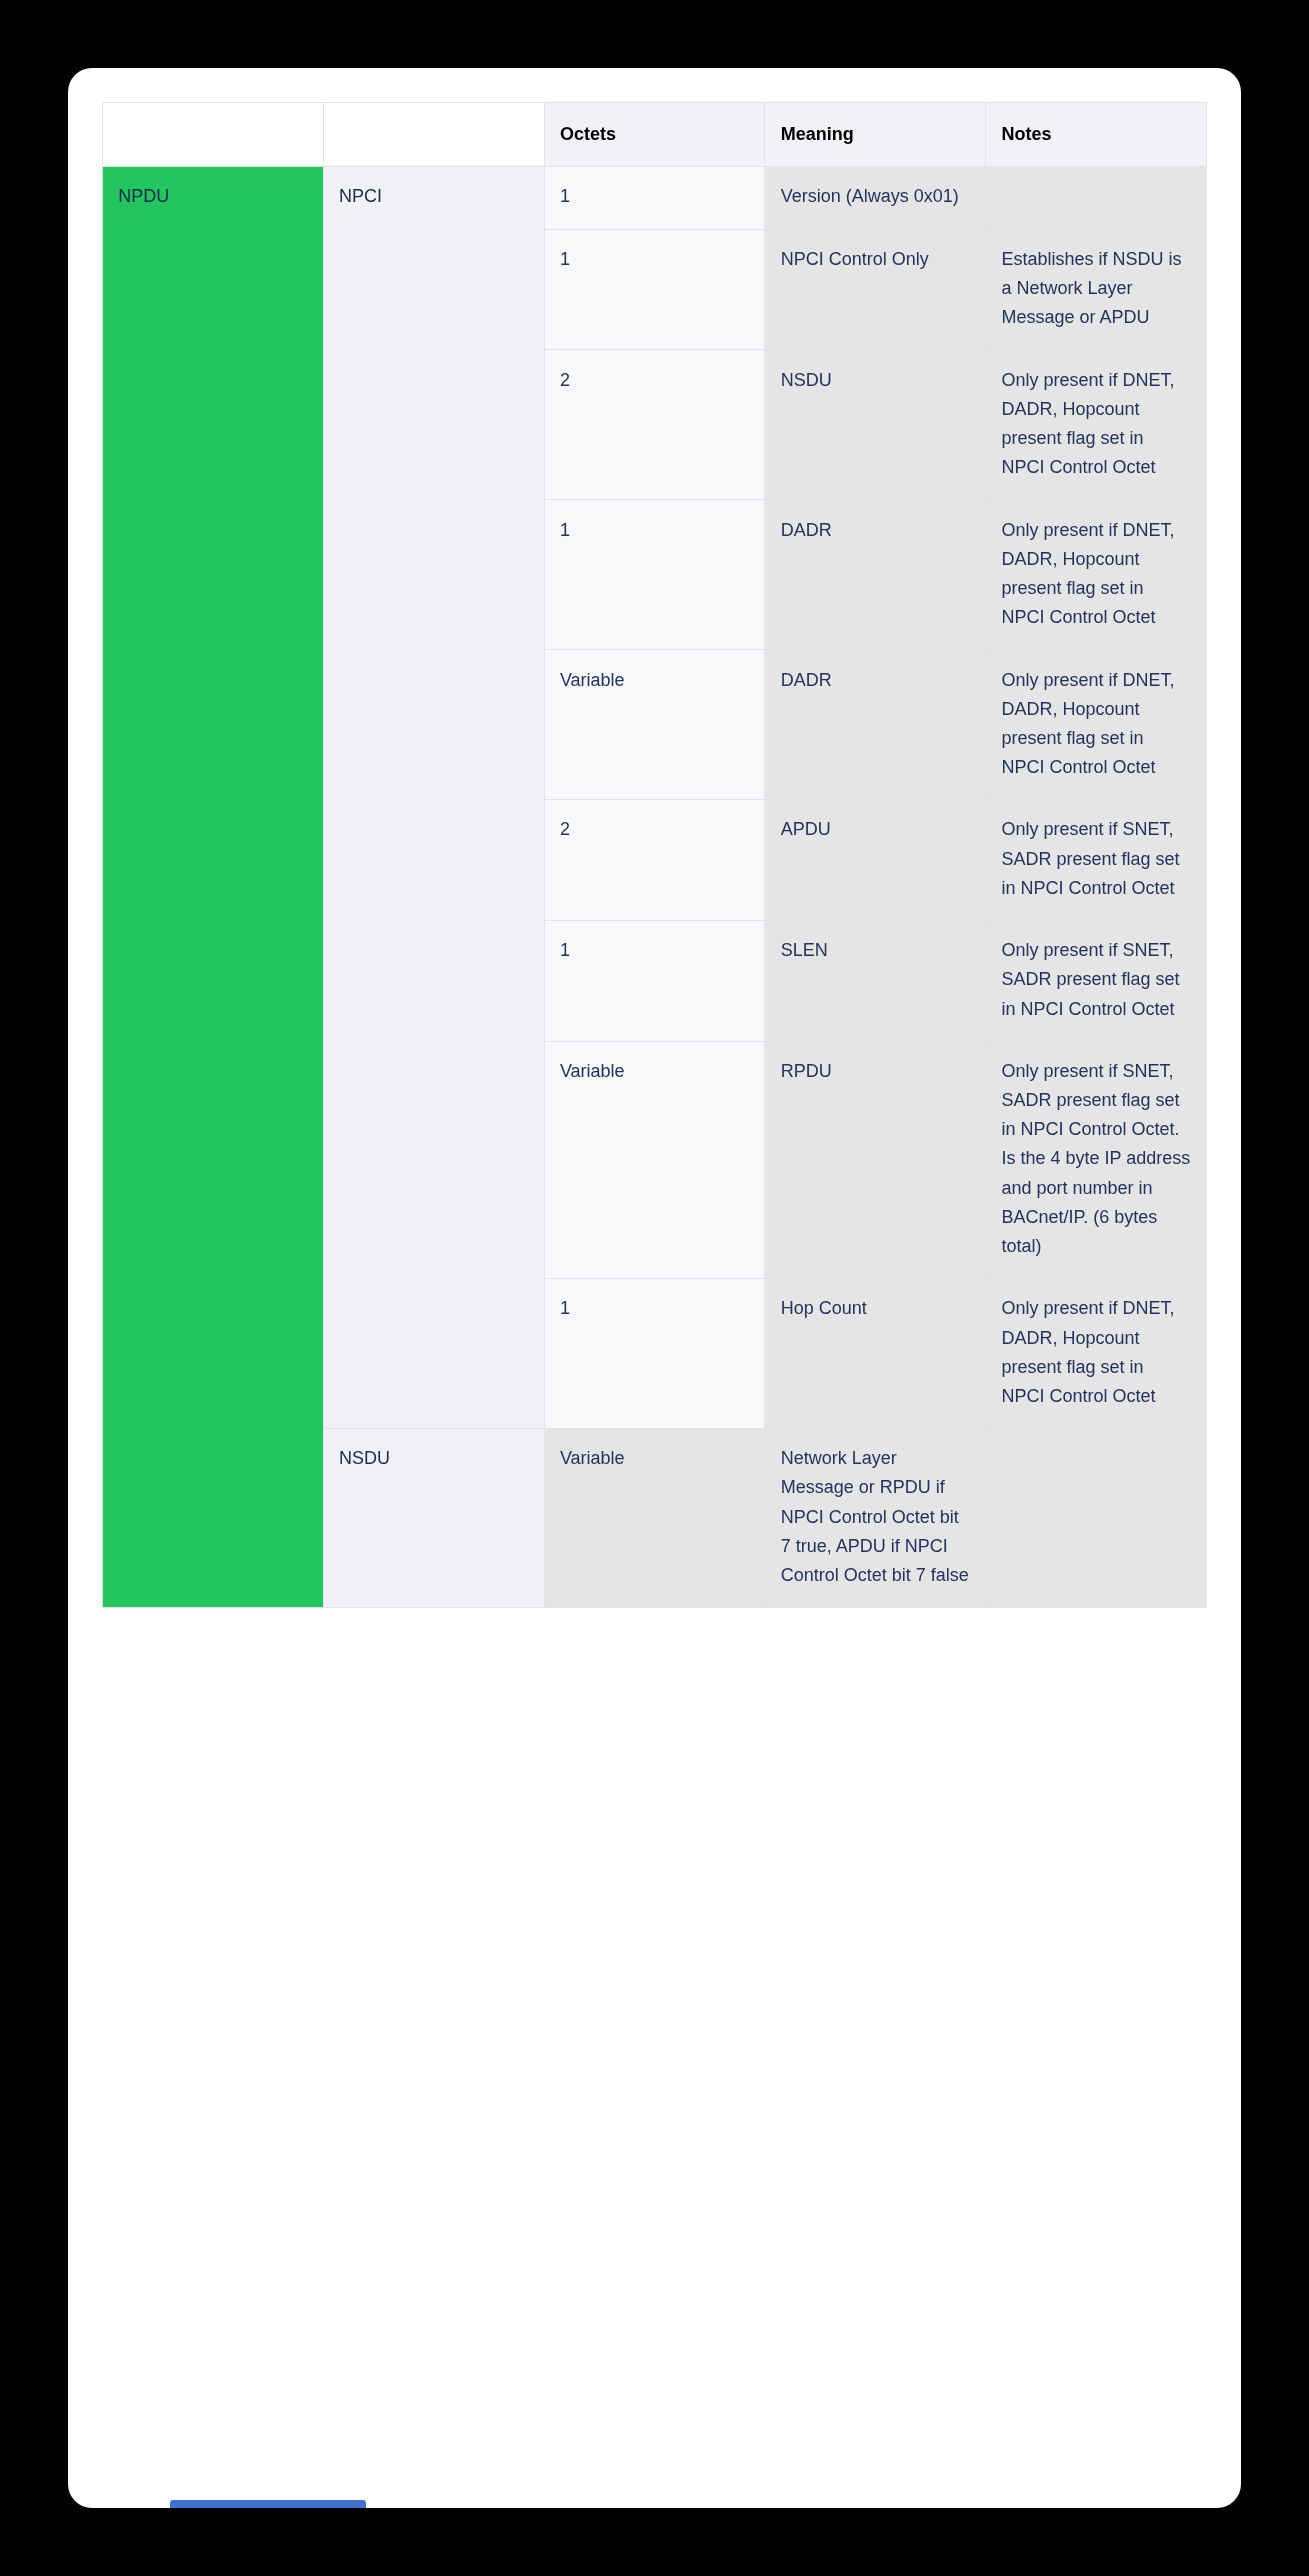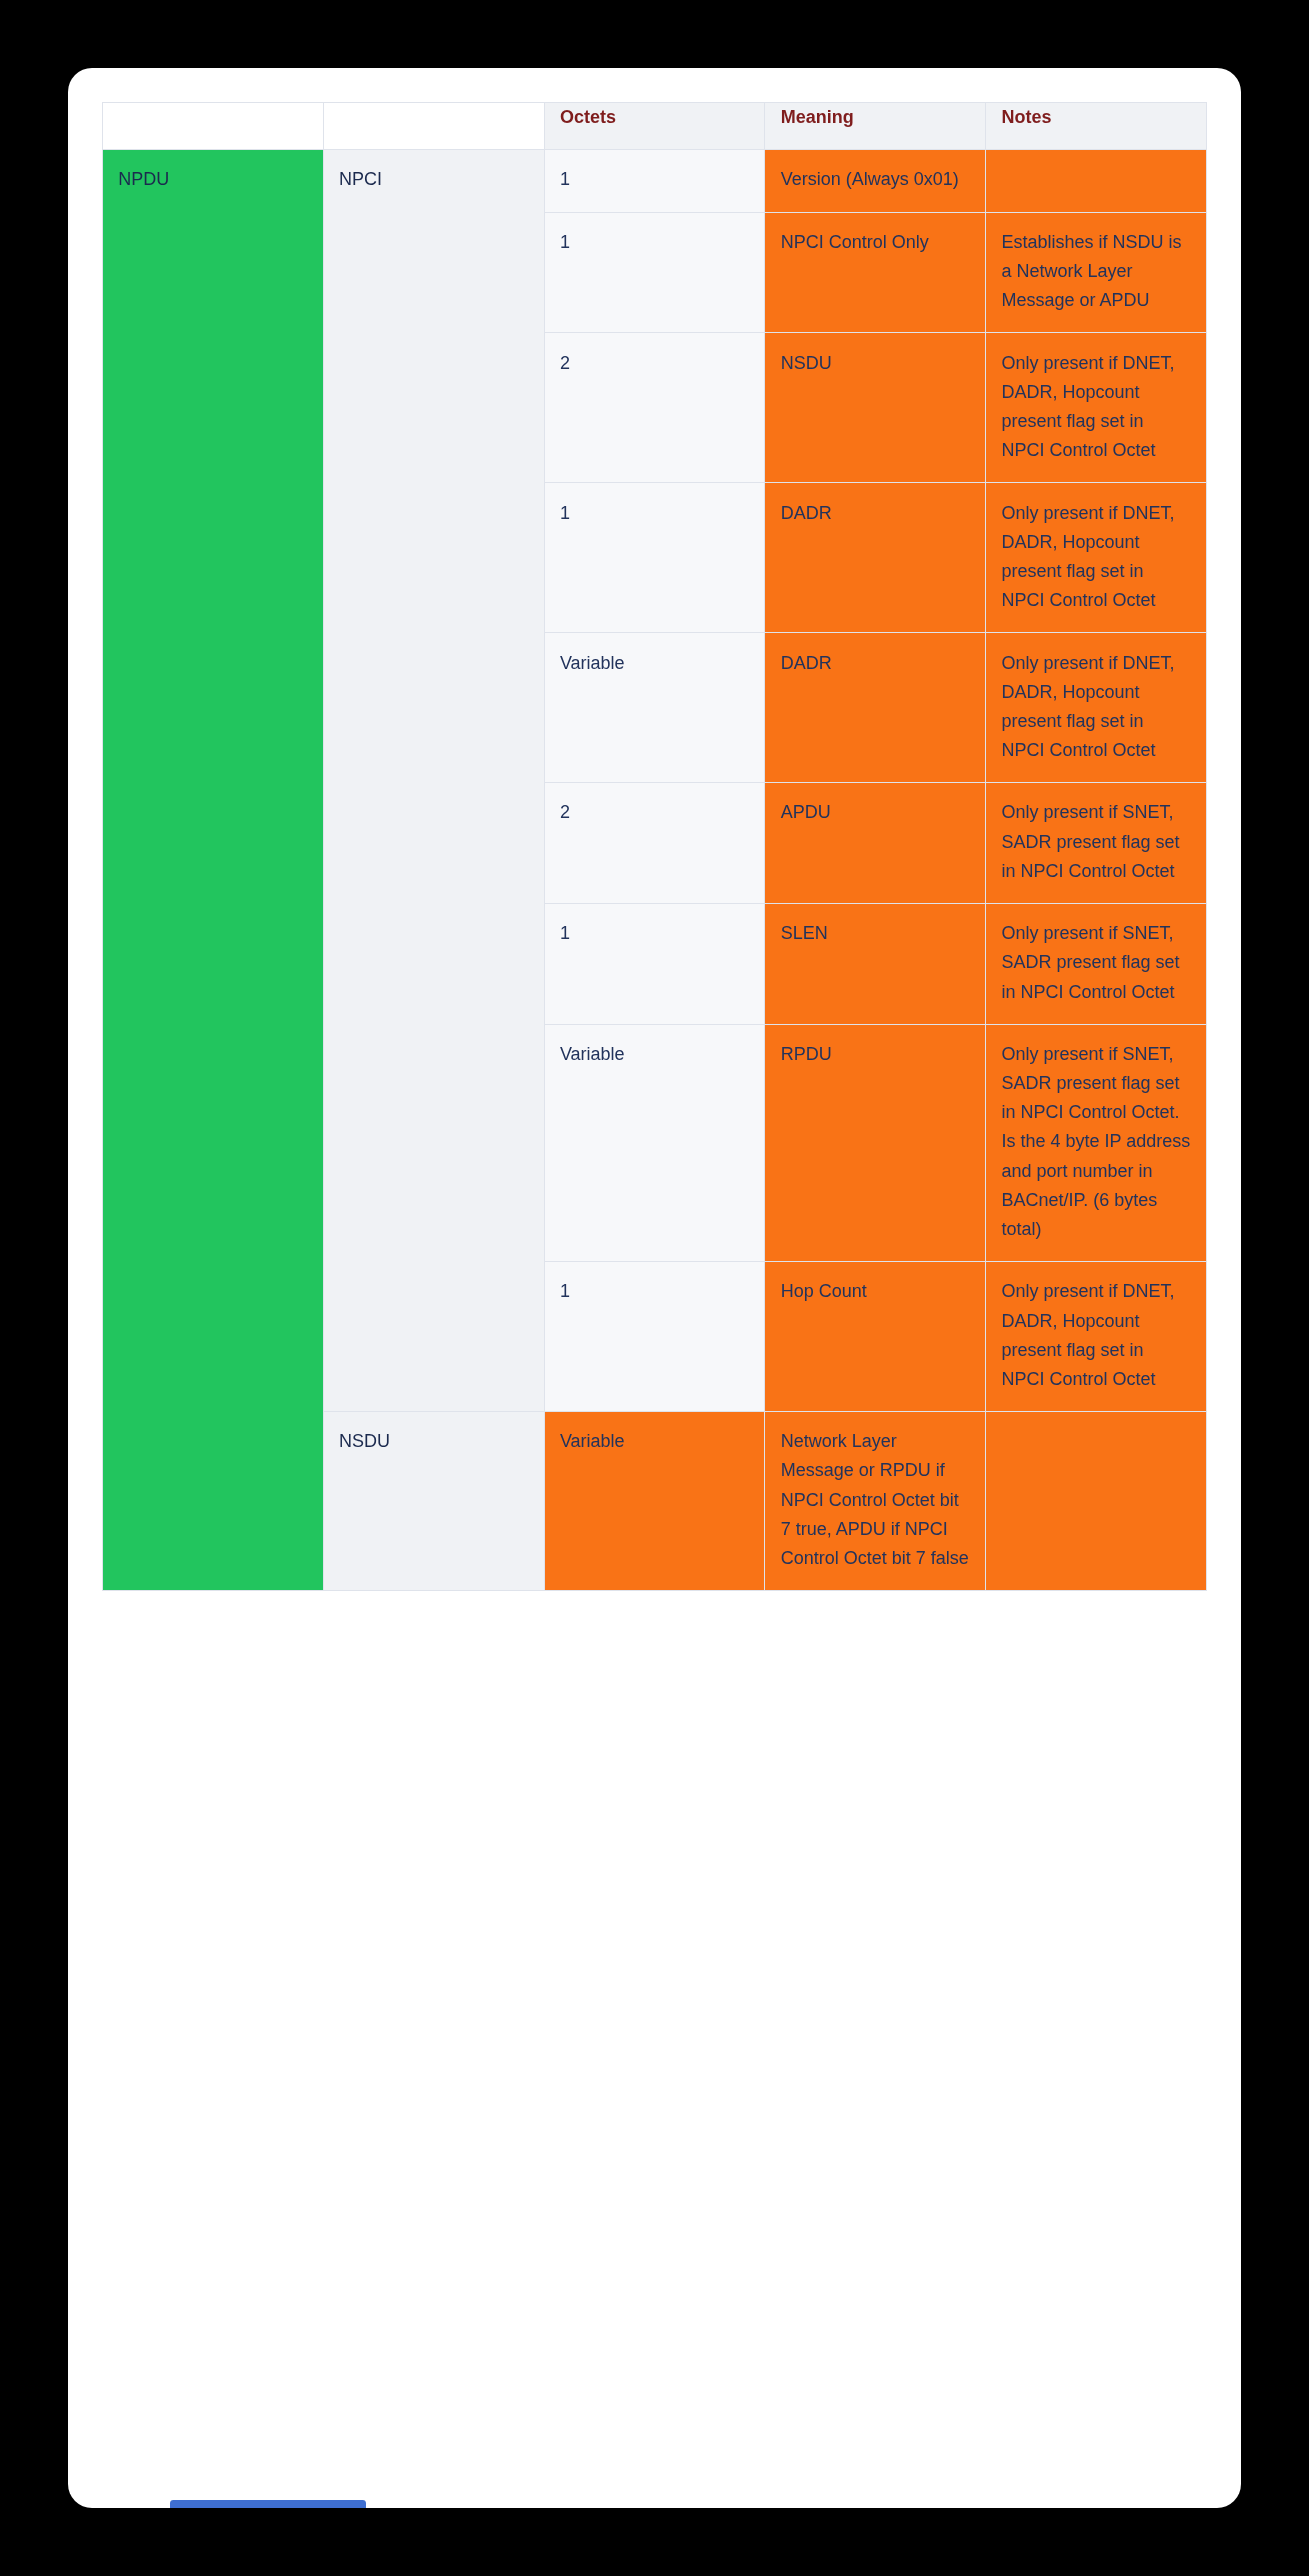--- a/index.html
+++ b/index.html
@@ -48,22 +48,22 @@
     border: 0.9px solid #dfe3eb;
     vertical-align: top;
     padding: 15.3px 15.3px 17px 15.3px;
     line-height: 1.62;
     font-weight: normal;
     text-align: left;
   }
   table.pdu-table thead th {
     background: #f0f2f5;
     font-weight: bold;
-    color: #7f1d1d;
-    padding-top: 0;
+    color: #000000;
+    padding-top: 17px;
     padding-bottom: 17px;
   }
   th.hdr-blank-1, th.hdr-blank-2 {
     background: #ffffff !important;
     border-top-color: #ffffff;
     border-left-color: #ffffff;
   }
   th.hdr-blank-1 { border-right-color: #ffffff; }
   th.hdr-blank-2 { border-right-color: #dfe3eb; }
 
@@ -78,21 +78,21 @@
     background: #22c55e;
     font-weight: bold;
     color: #1b2a4e;
     vertical-align: middle;
     text-align: left;
   }
   td.shade {
     background: #f7f8fa;
   }
   td.plain {
-    background: #f97316;
+    background: #e5e5e5;
   }
   .bottom-bar {
     position: absolute;
     left: 102px;
     bottom: 0px;
     width: 196px;
     height: 8.5px;
     background: #3f6fd1;
     border-radius: 3.4px 3.4px 0 0;
   }

